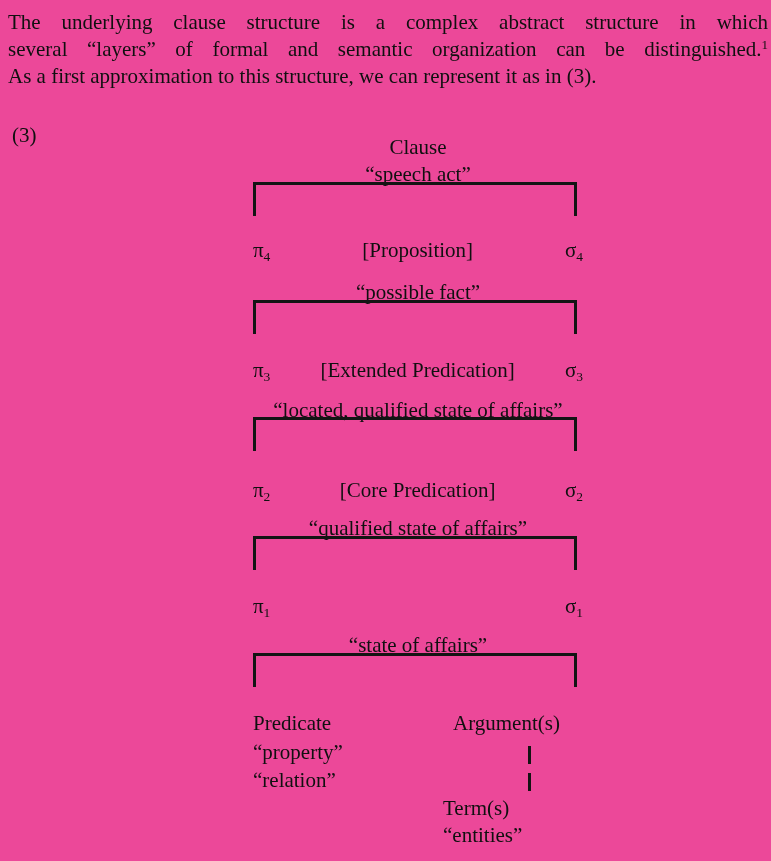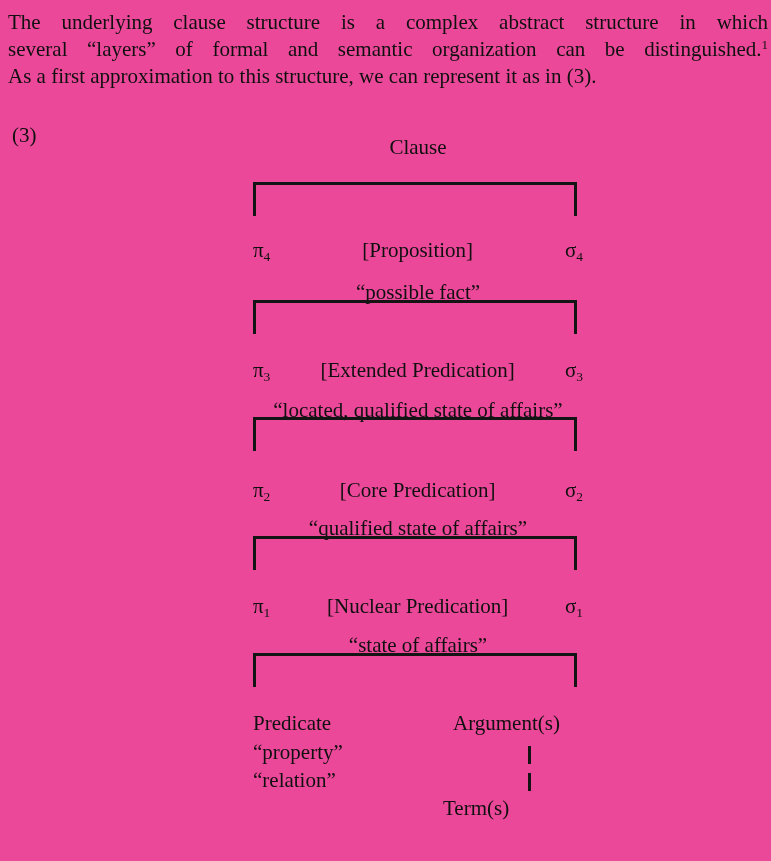--- a/index.html
+++ b/index.html
@@ -44,20 +44,21 @@
 
   <div class="para">
     <span class="jline">The underlying clause structure is a complex abstract structure in which</span>
     <span class="jline"><span>several “layers” of formal and semantic organization can be distinguished.</span><sup class="fn">1</sup></span>
     <span class="jline last">As a first approximation to this structure, we can represent it as in (3).</span>
   </div>
 
   <div class="abs num">(3)</div>
 
   <div class="abs ccol" style="top:123px">Clause</div>
+  <div class="abs ccol" style="top:150px">“speech act”</div>
 
   <div class="bracket" style="top:182px"></div>
 
   <div class="abs lrow" style="top:238px">
     <span><span>π</span><sub class="sb">4</sub></span>
     <span>[Proposition]</span>
     <span><span>σ</span><sub class="sb">4</sub></span>
   </div>
   <div class="abs ccol" style="top:268px">“possible fact”</div>
 
@@ -76,31 +77,31 @@
     <span><span>π</span><sub class="sb">2</sub></span>
     <span>[Core Predication]</span>
     <span><span>σ</span><sub class="sb">2</sub></span>
   </div>
   <div class="abs ccol" style="top:504px">“qualified state of affairs”</div>
 
   <div class="bracket" style="top:536px"></div>
 
   <div class="abs lrow" style="top:594px">
     <span><span>π</span><sub class="sb">1</sub></span>
-    <span>[Nuclear Predication]</span>
     <span><span>σ</span><sub class="sb">1</sub></span>
   </div>
   <div class="abs ccol" style="top:621px">“state of affairs”</div>
 
   <div class="bracket" style="top:653px"></div>
 
   <div class="abs" style="left:253px;top:711px">Predicate</div>
   <div class="abs" style="left:453px;top:711px">Argument(s)</div>
 
   <div class="abs" style="left:253px;top:740px">“property”</div>
   <div class="abs" style="left:253px;top:768px">“relation”</div>
 
   <div class="bar" style="top:746px"></div>
   <div class="bar" style="top:773px"></div>
 
   <div class="abs term" style="top:796px">Term(s)</div>
+  <div class="abs term" style="top:823px">“entities”</div>
 
 </div>
 
 </body></html>

